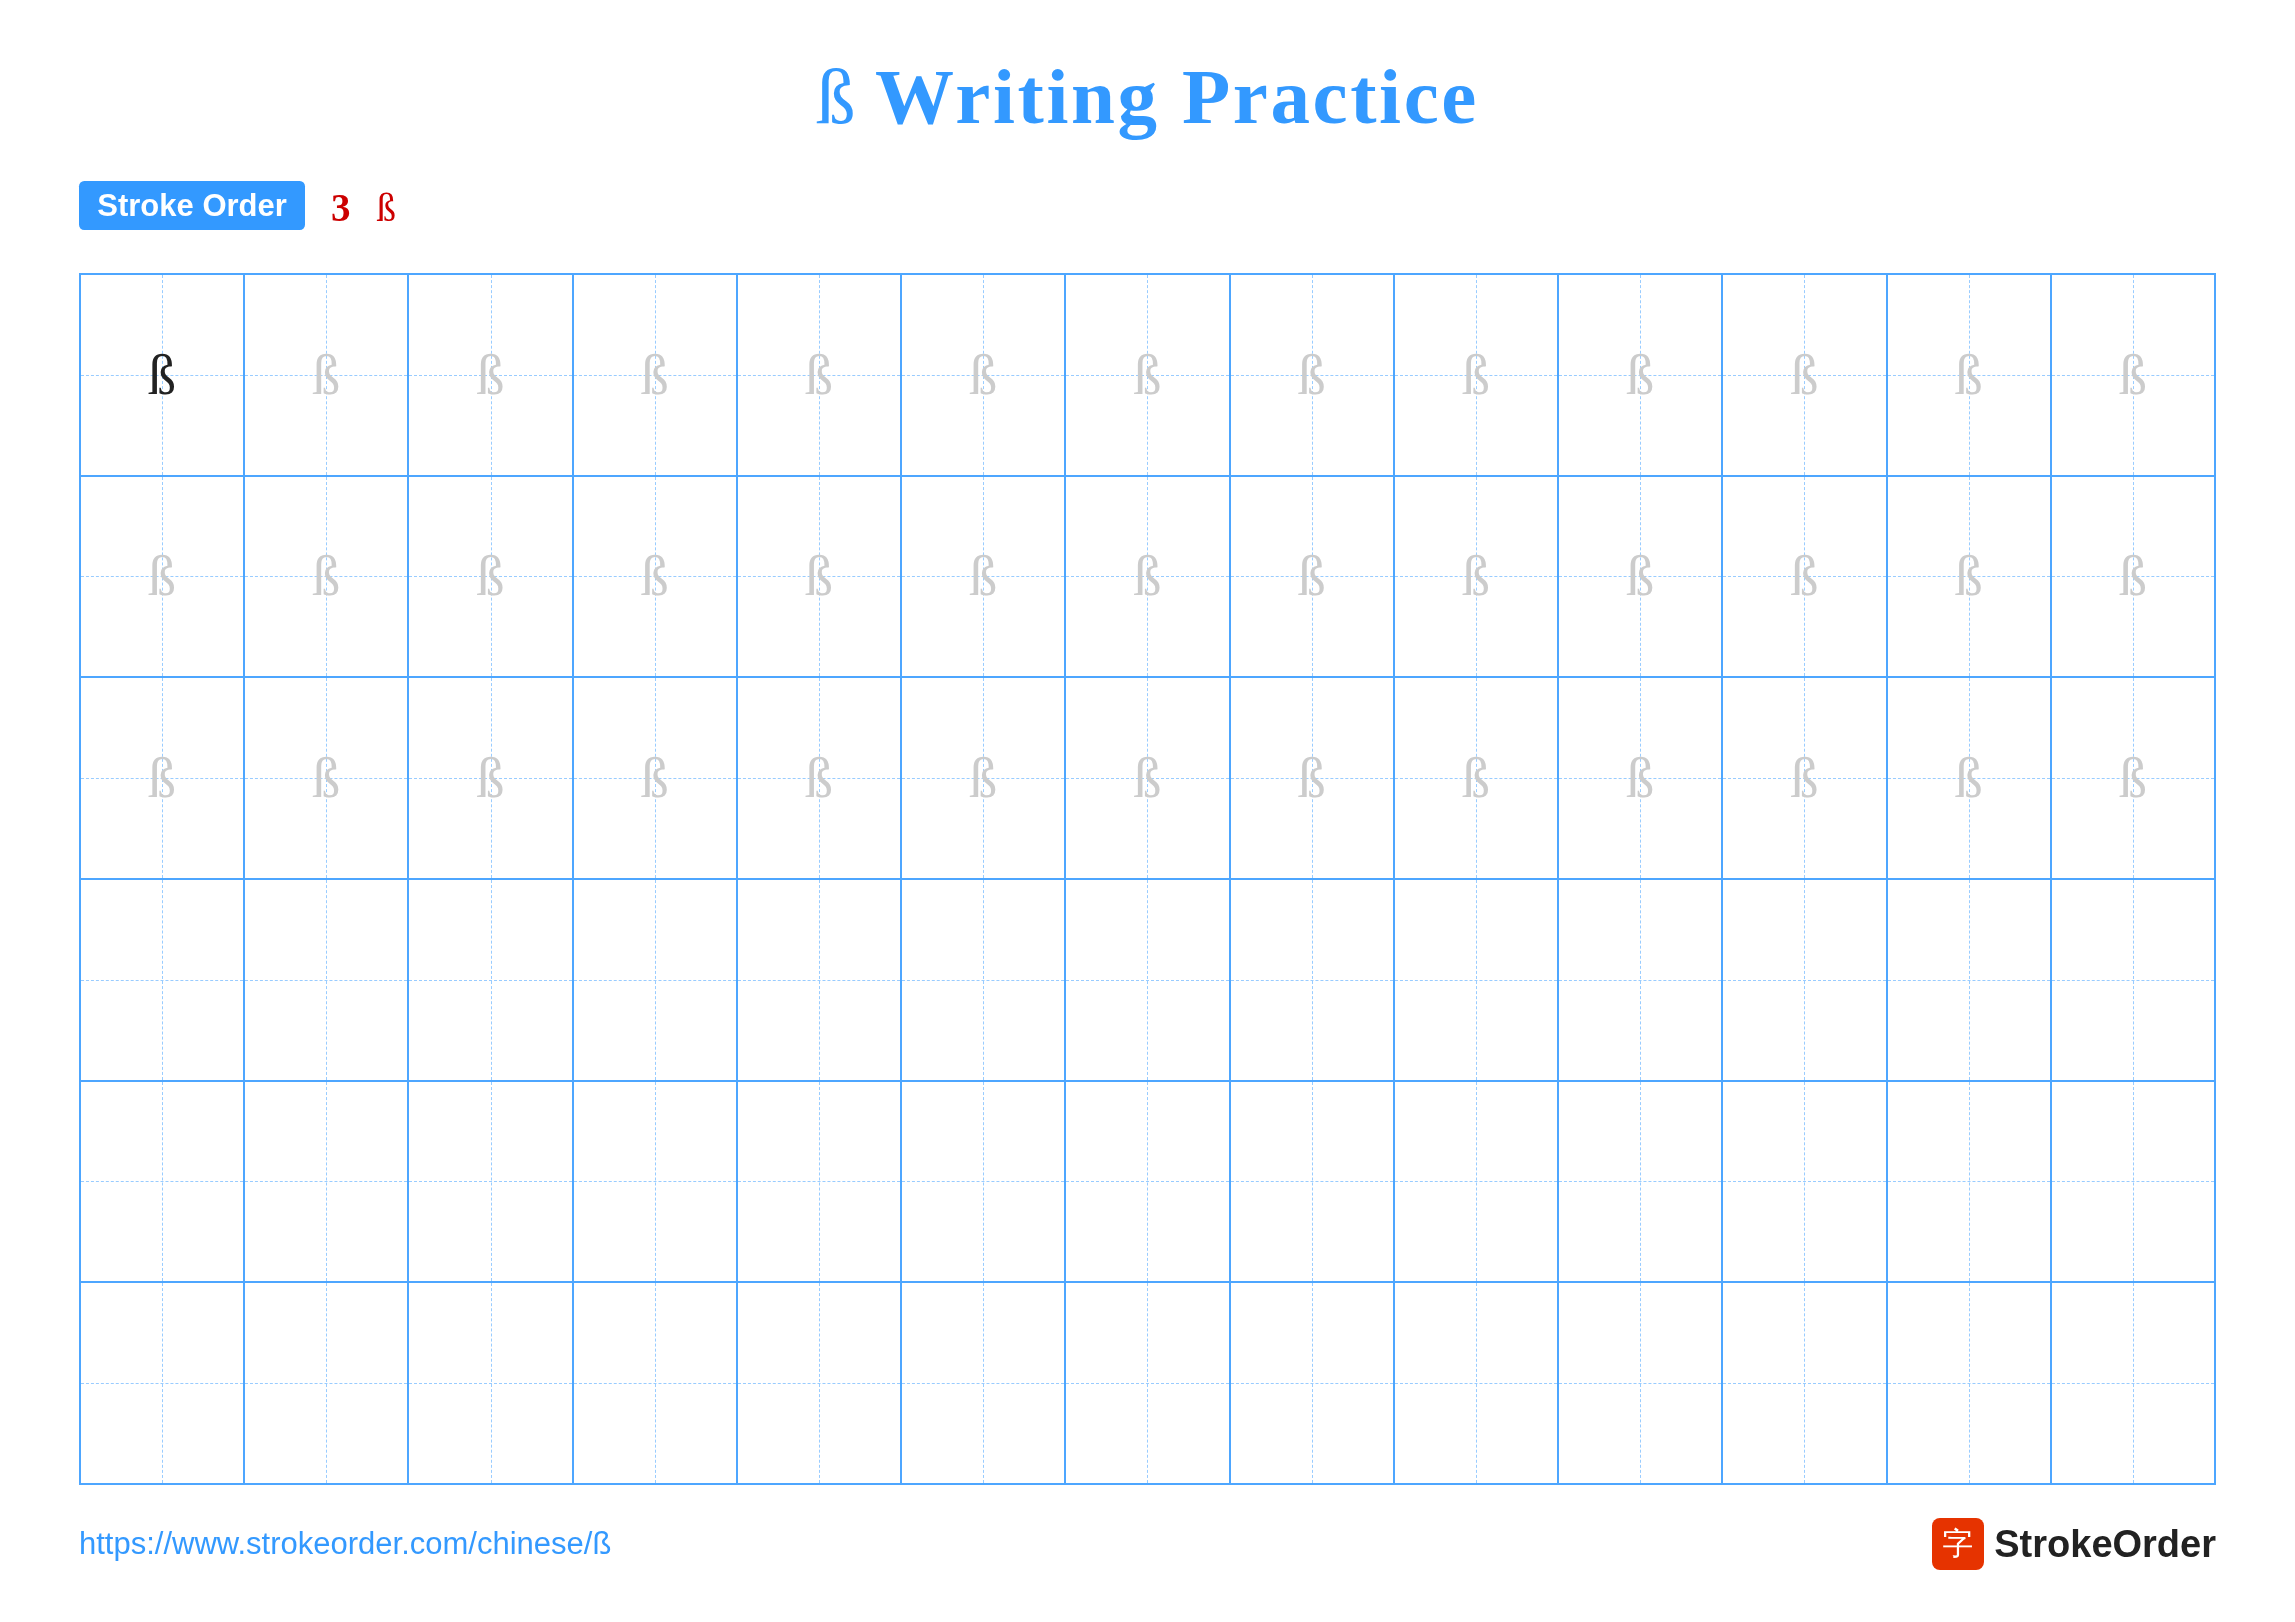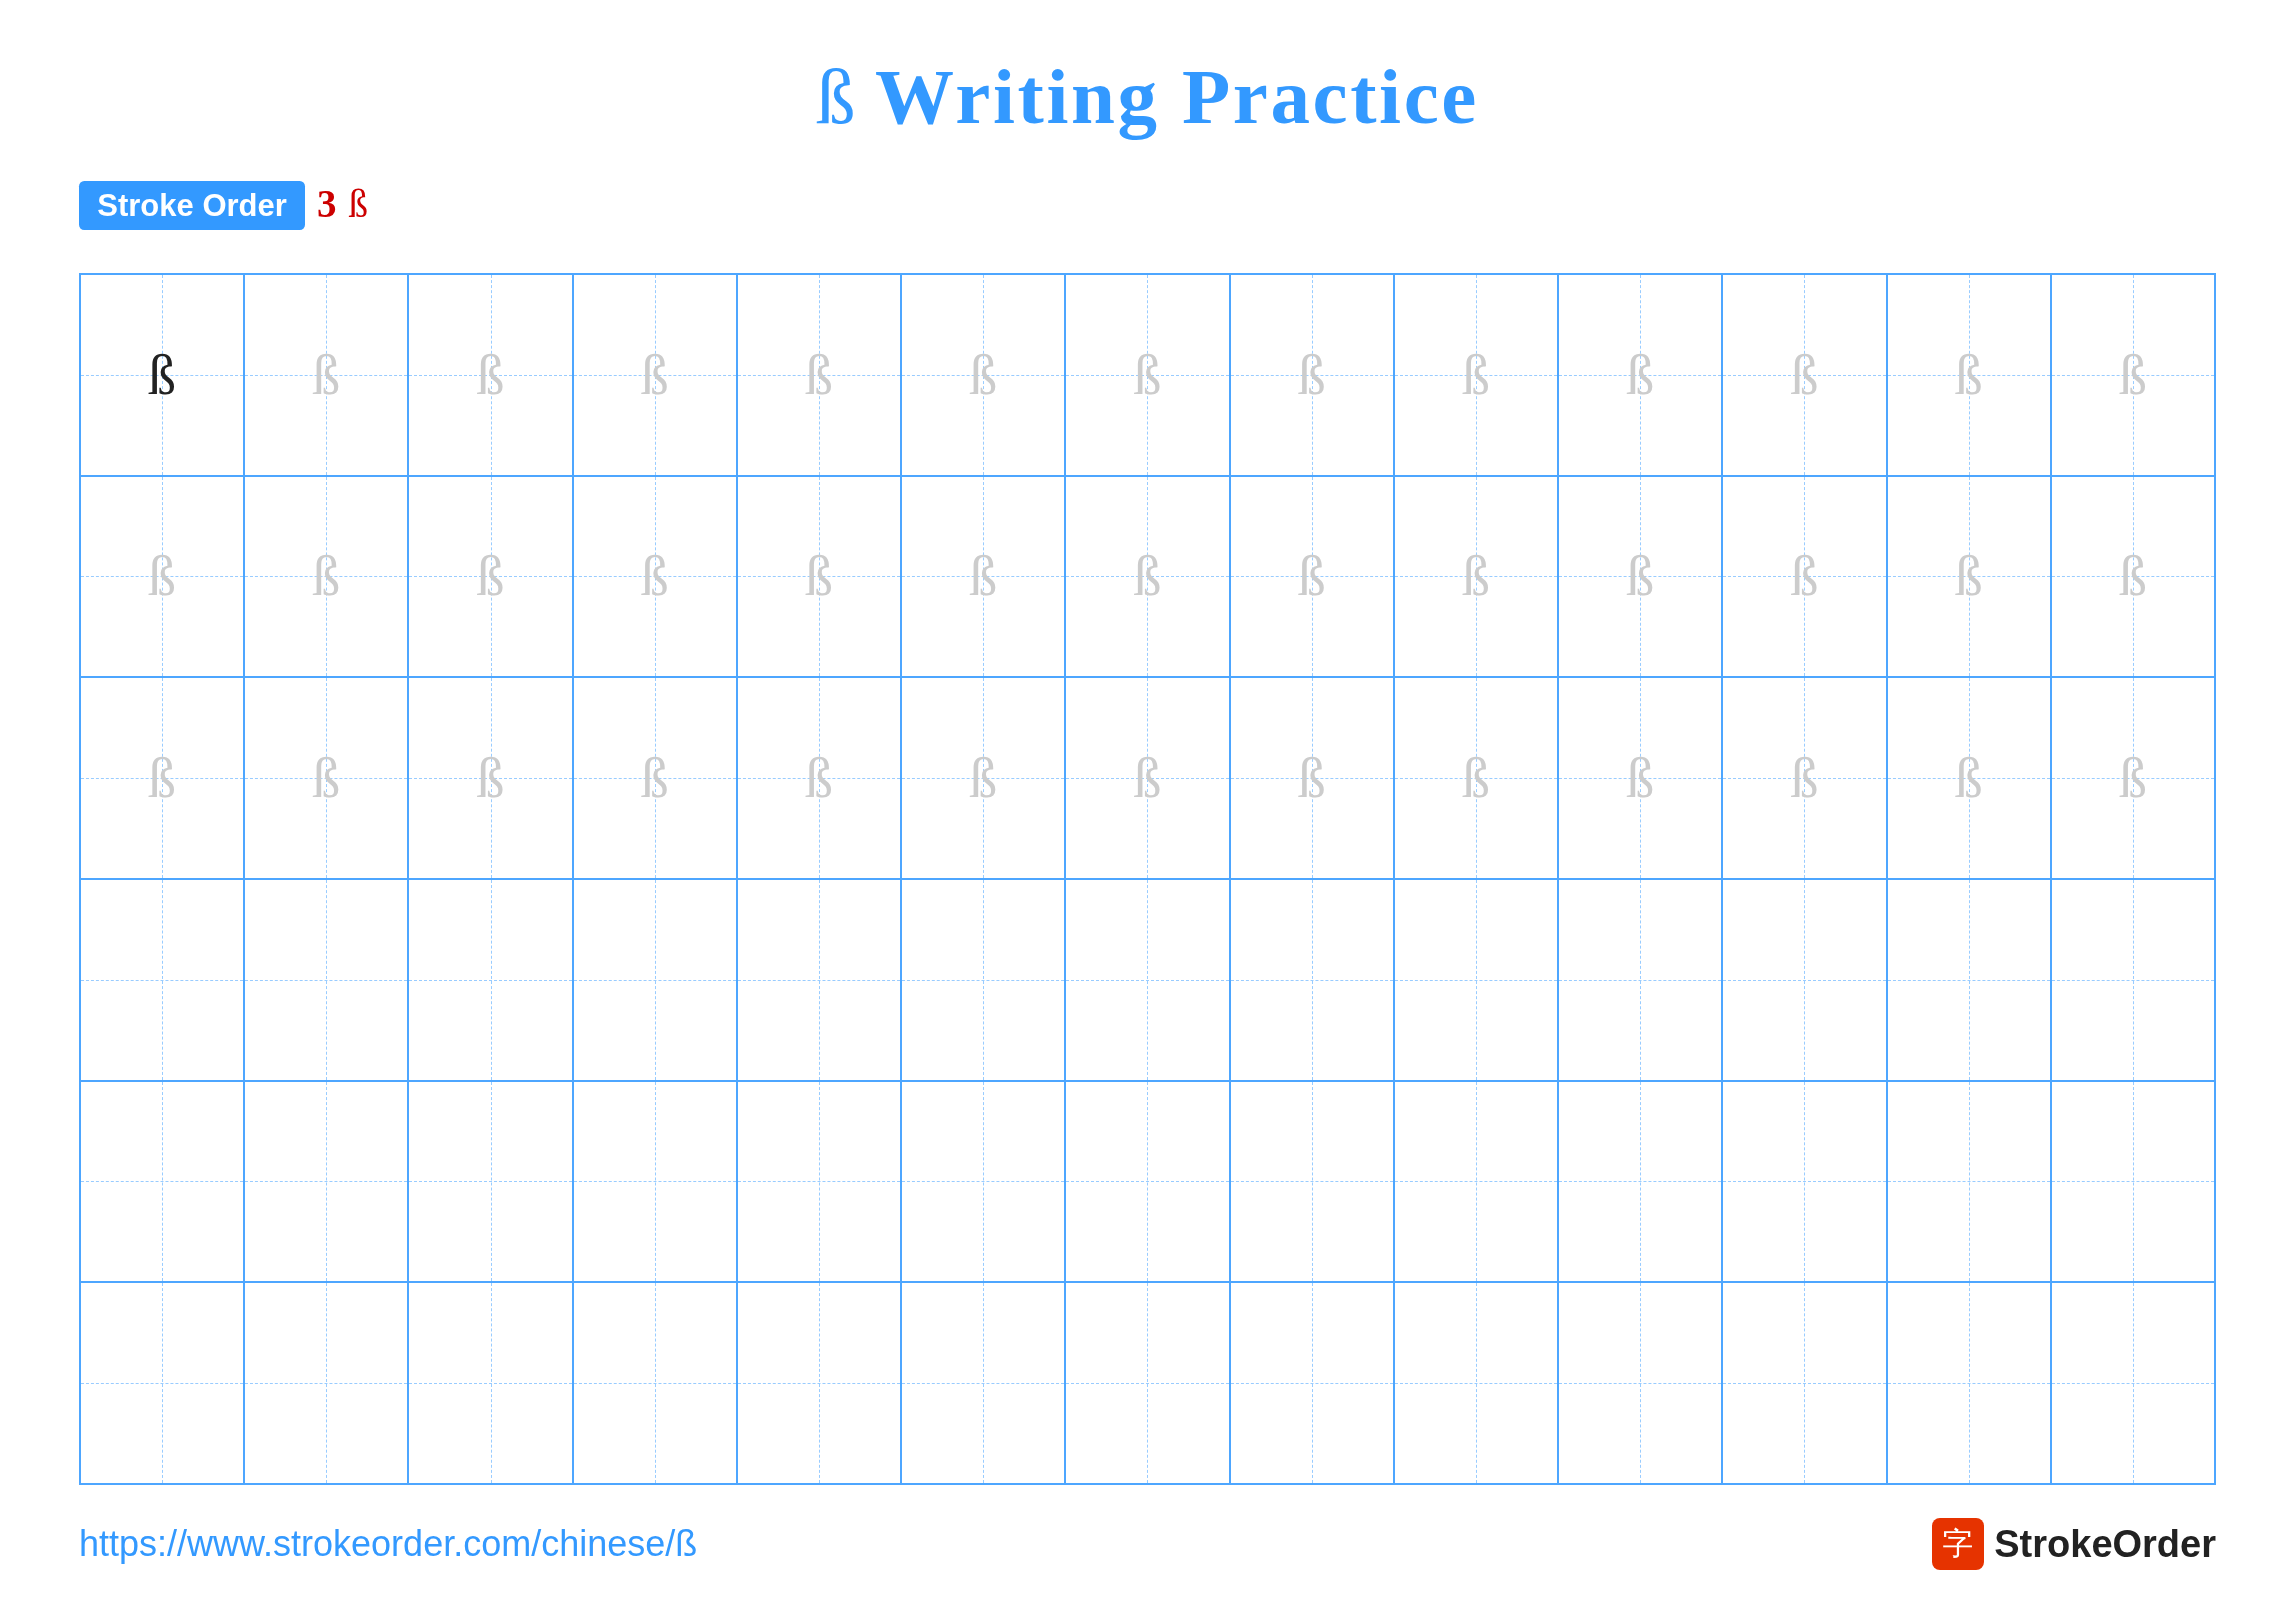--- a/index.html
+++ b/index.html
@@ -38,23 +38,23 @@
     .title-text {
       font-size: 79px;
       color: #3399ff;
       font-weight: bold;
       letter-spacing: 2.6px;
       font-family: Liberation Serif, serif;
     }
 
     .stroke-order-row {
       display: flex;
-      align-items: flex-start;
+      align-items: flex-end;
       margin-bottom: 43px;
-      gap: 12px;
+      gap: 26px;
     }
 
     .stroke-order-badge {
       background: #3399ff;
       color: white;
       font-size: 31px;
       font-weight: bold;
       padding: 6.5px 18.3px;
       border-radius: 5.2px;
     }
@@ -126,21 +126,21 @@
     }
 
     .footer {
       display: flex;
       align-items: center;
       justify-content: space-between;
       margin-top: 33px;
     }
 
     .footer-url {
-      font-size: 36px;
+      font-size: 31px;
       color: #3399ff;
     }
 
     .footer-logo {
       display: flex;
       align-items: center;
       gap: 10.5px;
     }
 
     .footer-logo-icon {

